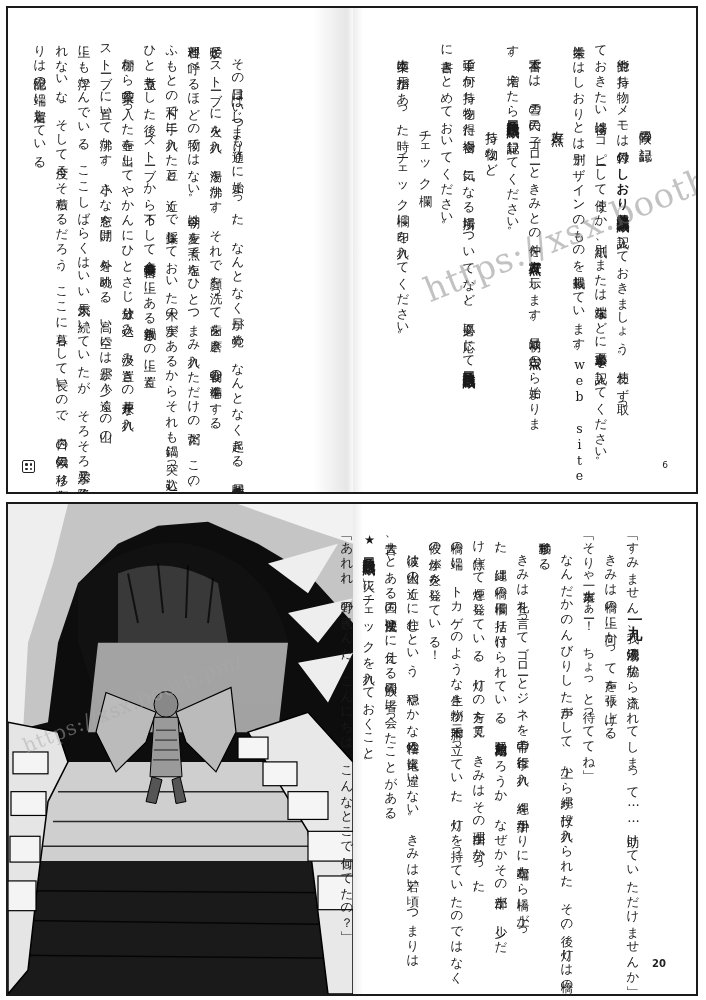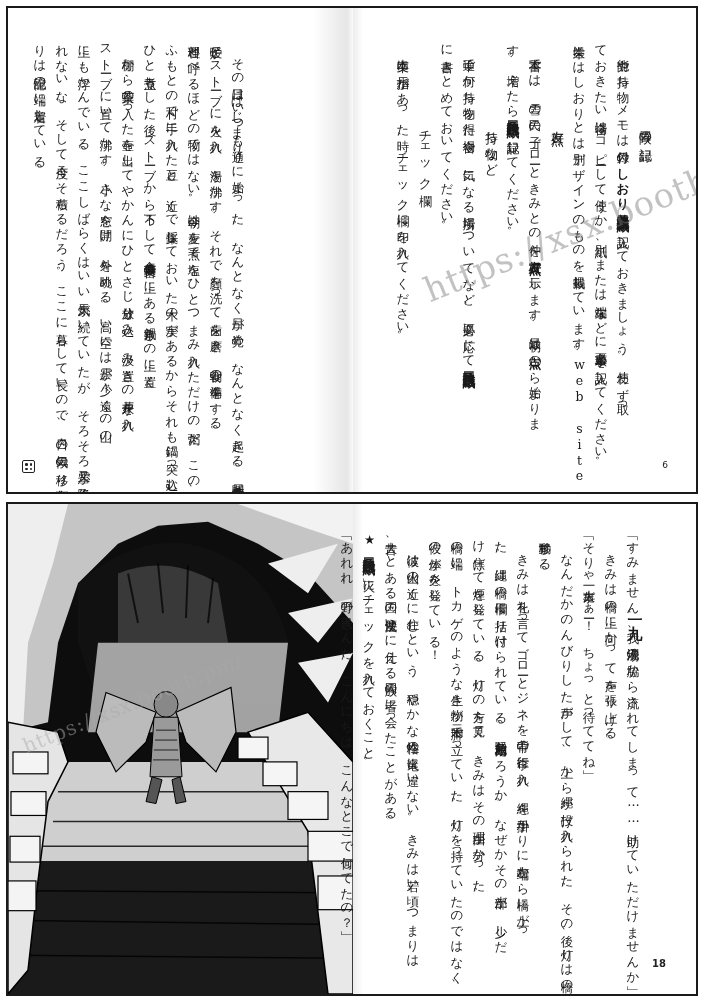--- a/index.html
+++ b/index.html
@@ -192,15 +192,15 @@
         <p class="indent">きみは礼を言ってゴローとジネを背中の行李に入れ、縄を手掛かりに右端から橋に上がっ</p>
         <p>た。縄は橋の欄干に括り付けられている。緊急救助用だろうか。なぜかその上部が、少しだ</p>
         <p>け焦げて煙を発している。灯りの方を見て、きみはその理由が分かった。</p>
         <p>橋の端に、トカゲのような生き物が二本脚で立っていた。灯りを持っていたのではなく、</p>
         <p>彼の体が炎を発している！</p>
         <p class="indent">彼は火山の近くに住むという、穏やかな性格の火竜に違いない。きみは若い頃、つまりは</p>
         <p>大昔、とある国の魔法使いに仕える同族の者に会ったことがある。</p>
         <p><span class="bold">★冒険記録用紙</span>の「火」にチェックを入れておくこと。</p>
         <p>「あれれ、野の民さんだ、こんにちは。こんなとこで何してたの？」</p>
       </div>
-    <div class="page-num bold19" style="right: 30px; top: 454px;">18</div>
+    <div class="page-num bold19" style="right: 30px; top: 454px;">20</div>
   </div>
 </div>
 
 </body></html>

